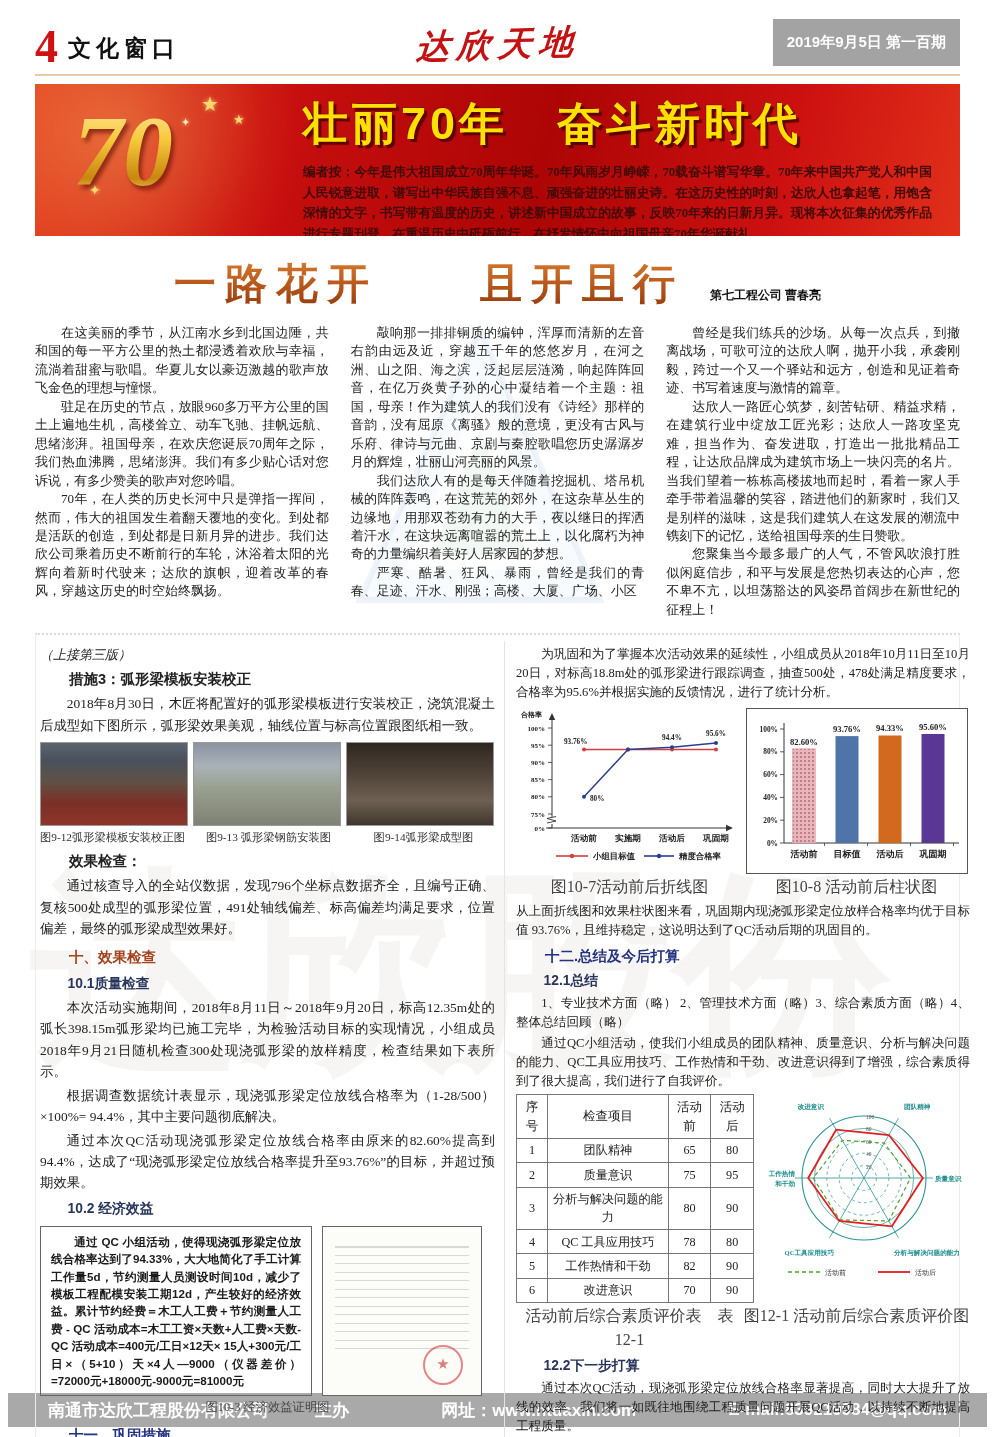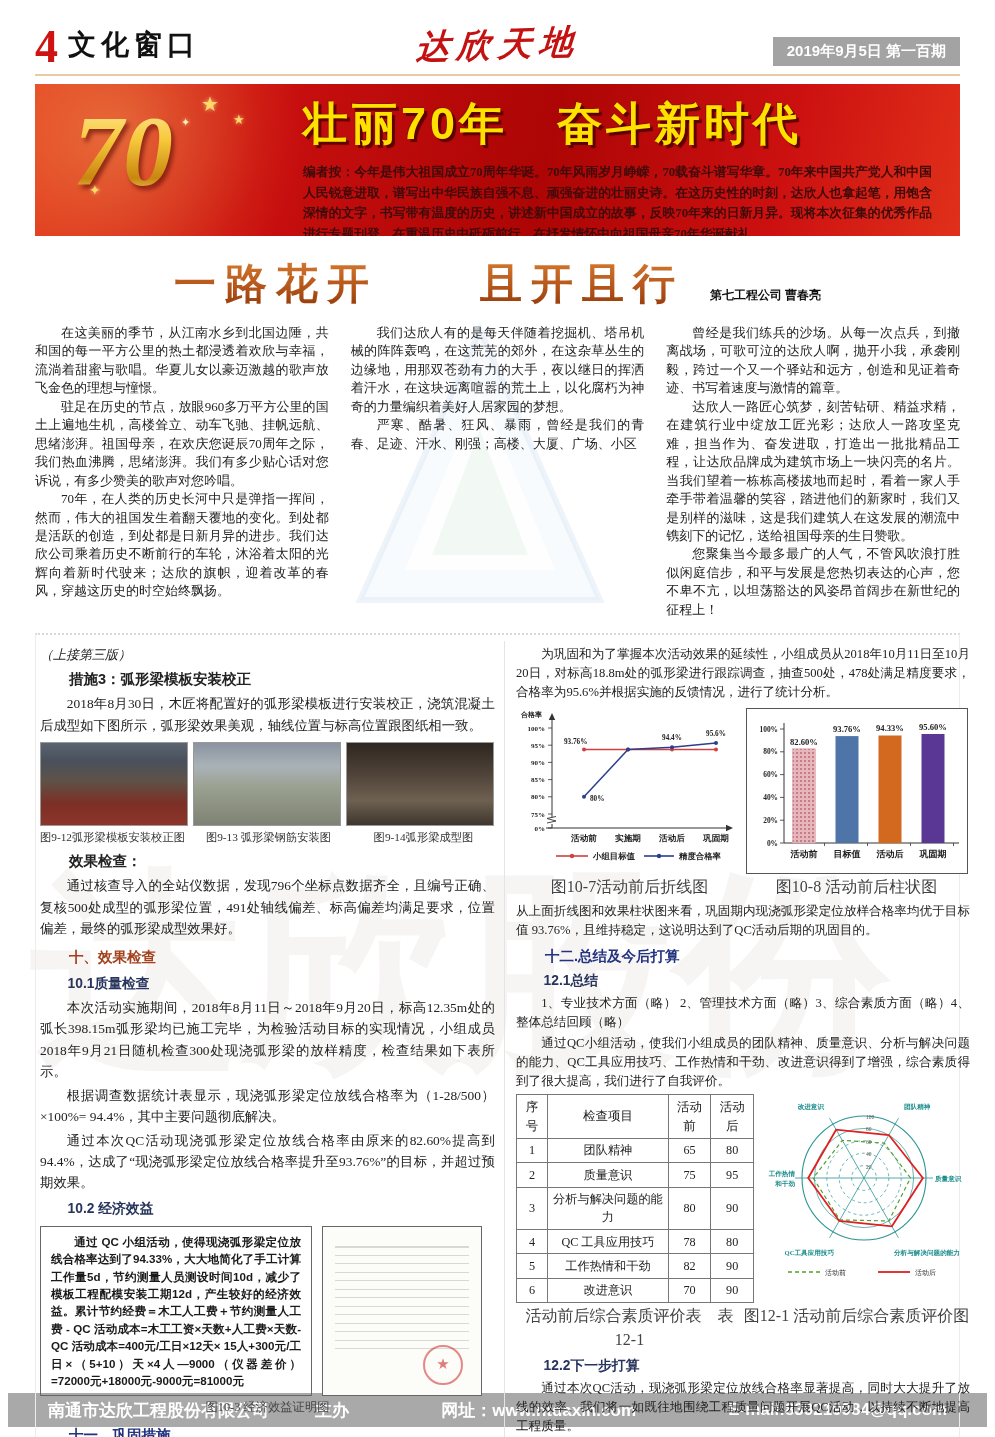--- a/index.html
+++ b/index.html
@@ -12,24 +12,24 @@
   .wm-chars{position:absolute;top:830px;left:30px;width:930px;display:flex;justify-content:space-between;
             font-size:215px;font-weight:bold;color:rgba(90,60,45,.05);z-index:0;pointer-events:none;
             font-family:"Liberation Serif","DejaVu Serif",serif;}
   .wm-tri{position:absolute;top:320px;left:350px;z-index:0;opacity:.35;pointer-events:none;}
 
   
   .hdr{position:relative;z-index:2;display:flex;align-items:flex-end;justify-content:space-between;
        border-bottom:2px solid #e8cba2;padding-bottom:8px;height:52px;}
   .hdr-left{display:flex;align-items:flex-end;gap:10px;}
   .pageno{color:#cf1212;font-size:46px;font-weight:bold;line-height:.85;}
-  .section{font-size:28px;font-weight:bold;letter-spacing:5px;color:#111;padding-bottom:2px;}
+  .section{font-size:23px;font-weight:bold;letter-spacing:5px;color:#111;padding-bottom:2px;}
   .masthead{position:absolute;left:50%;transform:translateX(-50%) skewX(-6deg) rotate(-2deg);
             bottom:6px;color:#c41111;font-size:34px;font-weight:bold;font-style:italic;letter-spacing:7px;}
-  .datebox{background:#a3a3a3;color:#fff;font-size:15px;font-weight:bold;padding:5px 14px;
+  .datebox{background:#a3a3a3;color:#fff;font-size:15px;font-weight:bold;padding:14px 14px;
            font-family:"Liberation Sans","DejaVu Sans",sans-serif;}
 
   
   .banner{position:relative;z-index:2;margin-top:8px;height:152px;overflow:hidden;
           background:linear-gradient(102deg,#e23b1c 0%,#c60e0e 28%,#ad0505 55%,#cc1010 80%,#e0301a 100%);}
   .banner:before{content:"";position:absolute;left:-40px;top:-60px;width:330px;height:280px;
           background:radial-gradient(circle at 120px 110px, rgba(255,220,120,.35), rgba(255,120,60,.08) 55%, transparent 70%);}
   .emblem{position:absolute;left:38px;top:2px;width:230px;height:150px;}
   .em70{font-size:100px;font-weight:bold;font-style:italic;line-height:1.3;
         background:linear-gradient(180deg,#ffe9a0 5%,#f7c93c 40%,#c8860f 75%,#ffdf7a 95%);
@@ -148,20 +148,21 @@
       <span class="ft-title">一路花开　　且开且行</span>
       <span class="ft-byline">第七工程公司 曹春亮</span>
     </div>
     <div class="cols">
       <div class="col">
         <p>在这美丽的季节，从江南水乡到北国边陲，共和国的每一平方公里的热土都浸透着欢欣与幸福，流淌着甜蜜与歌唱。华夏儿女以豪迈激越的歌声放飞金色的理想与憧憬。</p>
         <p>驻足在历史的节点，放眼960多万平方公里的国土上遍地生机，高楼耸立、动车飞驰、挂帆远航、思绪澎湃。祖国母亲，在欢庆您诞辰70周年之际，我们热血沸腾，思绪澎湃。我们有多少贴心话对您诉说，有多少赞美的歌声对您吟唱。</p>
         <p>70年，在人类的历史长河中只是弹指一挥间，然而，伟大的祖国发生着翻天覆地的变化。到处都是活跃的创造，到处都是日新月异的进步。我们达欣公司乘着历史不断前行的车轮，沐浴着太阳的光辉向着新时代驶来；达欣的旗帜，迎着改革的春风，穿越这历史的时空始终飘扬。</p>
       </div>
       <div class="col">
+        <p>敲响那一排排铜质的编钟，浑厚而清新的左音右韵由远及近，穿越五千年的悠悠岁月，在河之洲、山之阳、海之滨，泛起层层涟漪，响起阵阵回音，在亿万炎黄子孙的心中凝结着一个主题：祖国，母亲！作为建筑人的我们没有《诗经》那样的音韵，没有屈原《离骚》般的意境，更没有古风与乐府、律诗与元曲、京剧与秦腔歌唱您历史潺潺岁月的辉煌，壮丽山河亮丽的风景。</p>
         <p>我们达欣人有的是每天伴随着挖掘机、塔吊机械的阵阵轰鸣，在这荒芜的郊外，在这杂草丛生的边缘地，用那双苍劲有力的大手，夜以继日的挥洒着汗水，在这块远离喧嚣的荒土上，以化腐朽为神奇的力量编织着美好人居家园的梦想。</p>
         <p>严寒、酷暑、狂风、暴雨，曾经是我们的青春、足迹、汗水、刚强；高楼、大厦、广场、小区</p>
       </div>
       <div class="col">
         <p>曾经是我们练兵的沙场。从每一次点兵，到撤离战场，可歌可泣的达欣人啊，抛开小我，承袭刚毅，跨过一个又一个驿站和远方，创造和见证着奇迹、书写着速度与激情的篇章。</p>
         <p>达欣人一路匠心筑梦，刻苦钻研、精益求精，在建筑行业中绽放工匠光彩；达欣人一路攻坚克难，担当作为、奋发进取，打造出一批批精品工程，让达欣品牌成为建筑市场上一块闪亮的名片。当我们望着一栋栋高楼拔地而起时，看着一家人手牵手带着温馨的笑容，踏进他们的新家时，我们又是别样的滋味，这是我们建筑人在这发展的潮流中镌刻下的记忆，送给祖国母亲的生日赞歌。</p>
         <p>您聚集当今最多最广的人气，不管风吹浪打胜似闲庭信步，和平与发展是您热切表达的心声，您不卑不亢，以坦荡豁达的风姿昂首阔步在新世纪的征程上！</p>
       </div>
     </div>
   </div>

